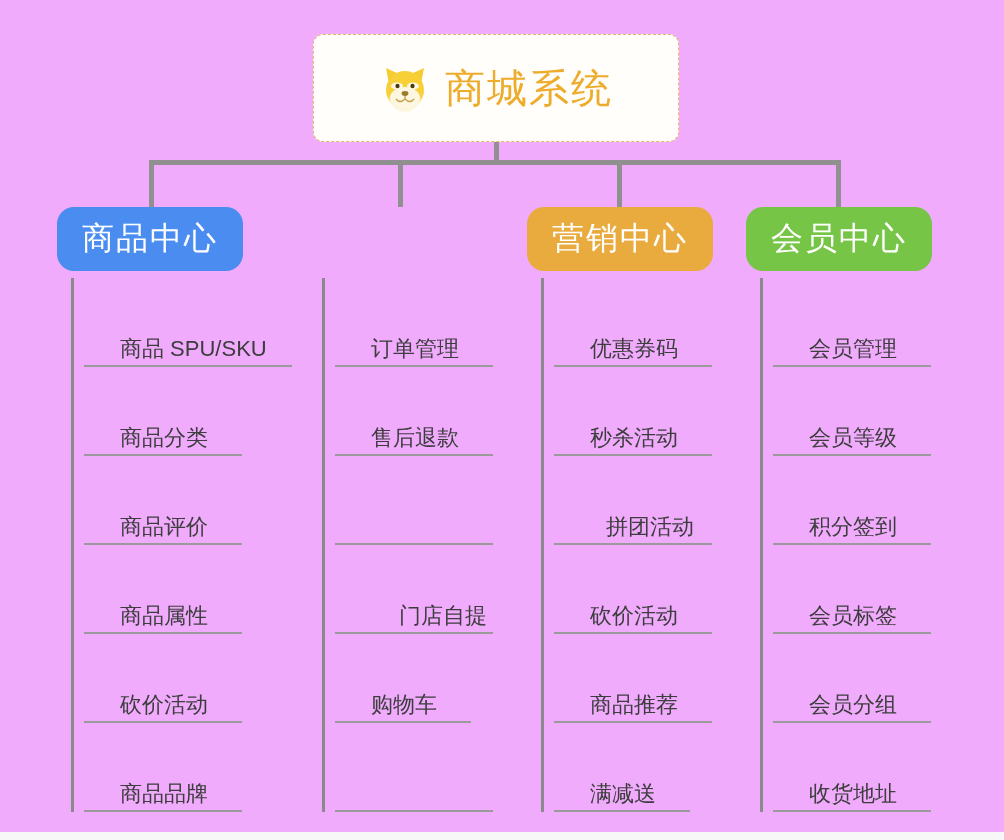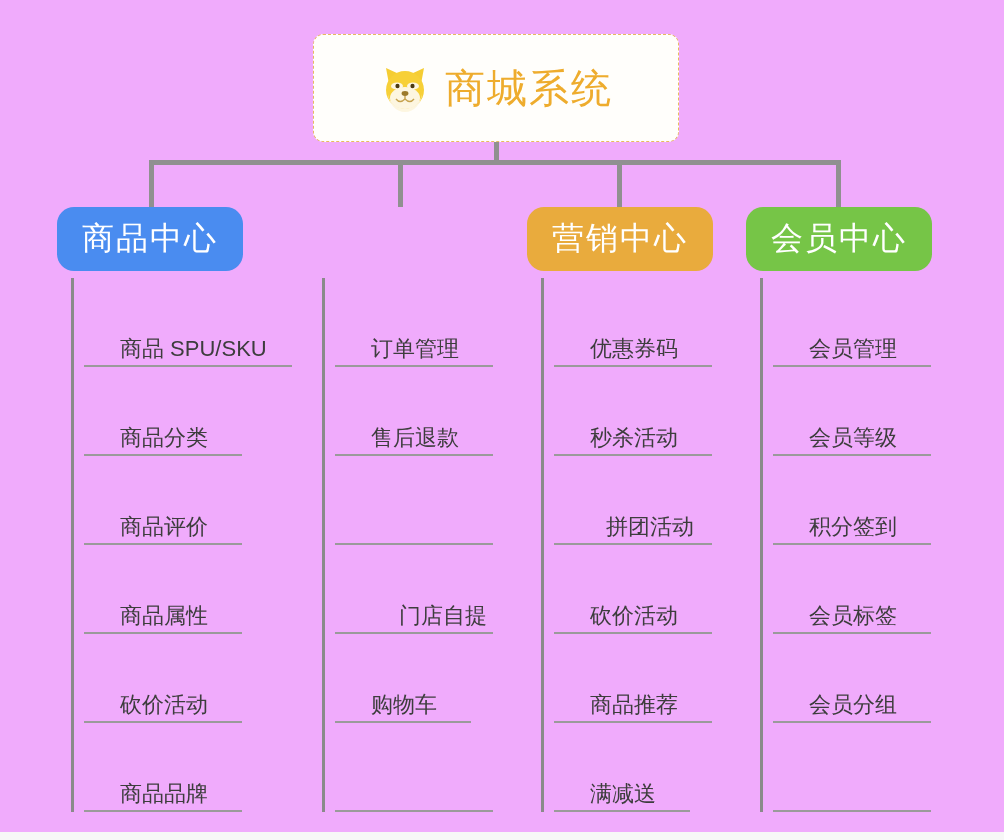--- a/index.html
+++ b/index.html
@@ -261,16 +261,17 @@
     <div class="leaf-item" style="top:267px; width:158px;">
       <div class="leaf-underline" style="width:158px;"></div>
       <span class="leaf-label">会员标签</span>
     </div>
     <div class="leaf-item" style="top:356px; width:158px;">
       <div class="leaf-underline" style="width:158px;"></div>
       <span class="leaf-label">会员分组</span>
     </div>
     <div class="leaf-item" style="top:445px; width:158px;">
       <div class="leaf-underline" style="width:158px;"></div>
+      <span class="leaf-label">收货地址</span>
     </div>
   </div>
 
 </div>
 
 </body></html>

